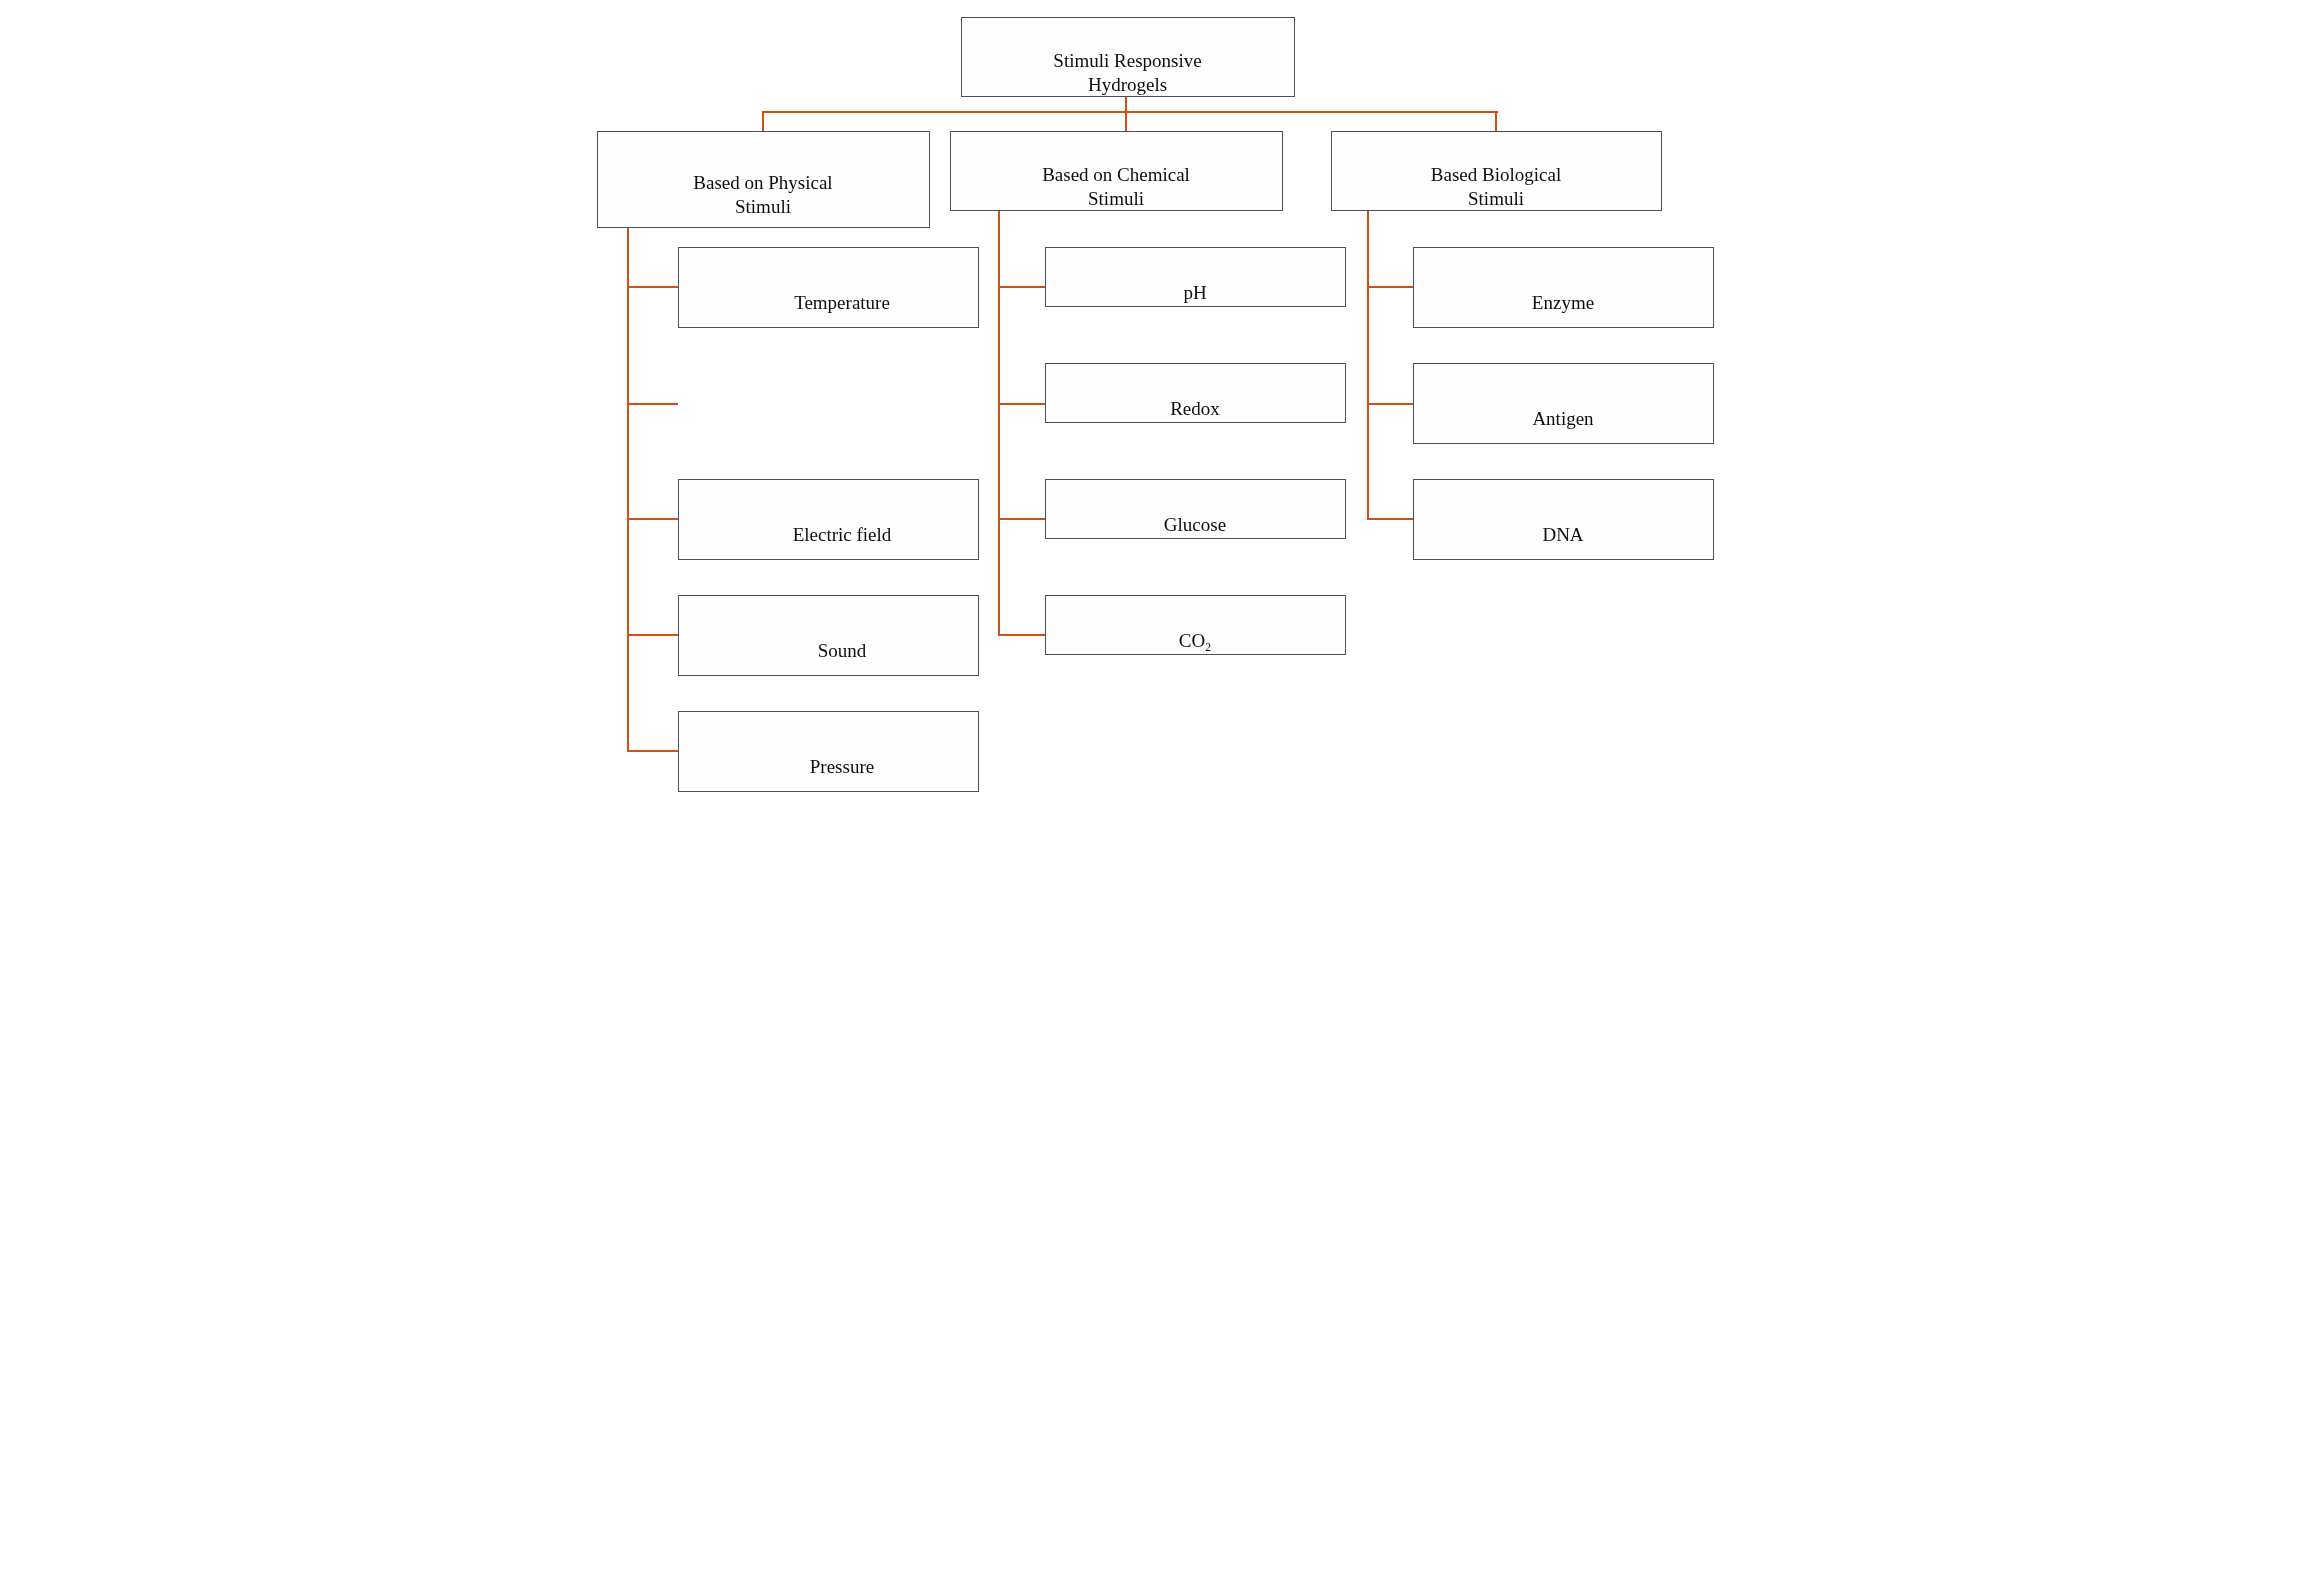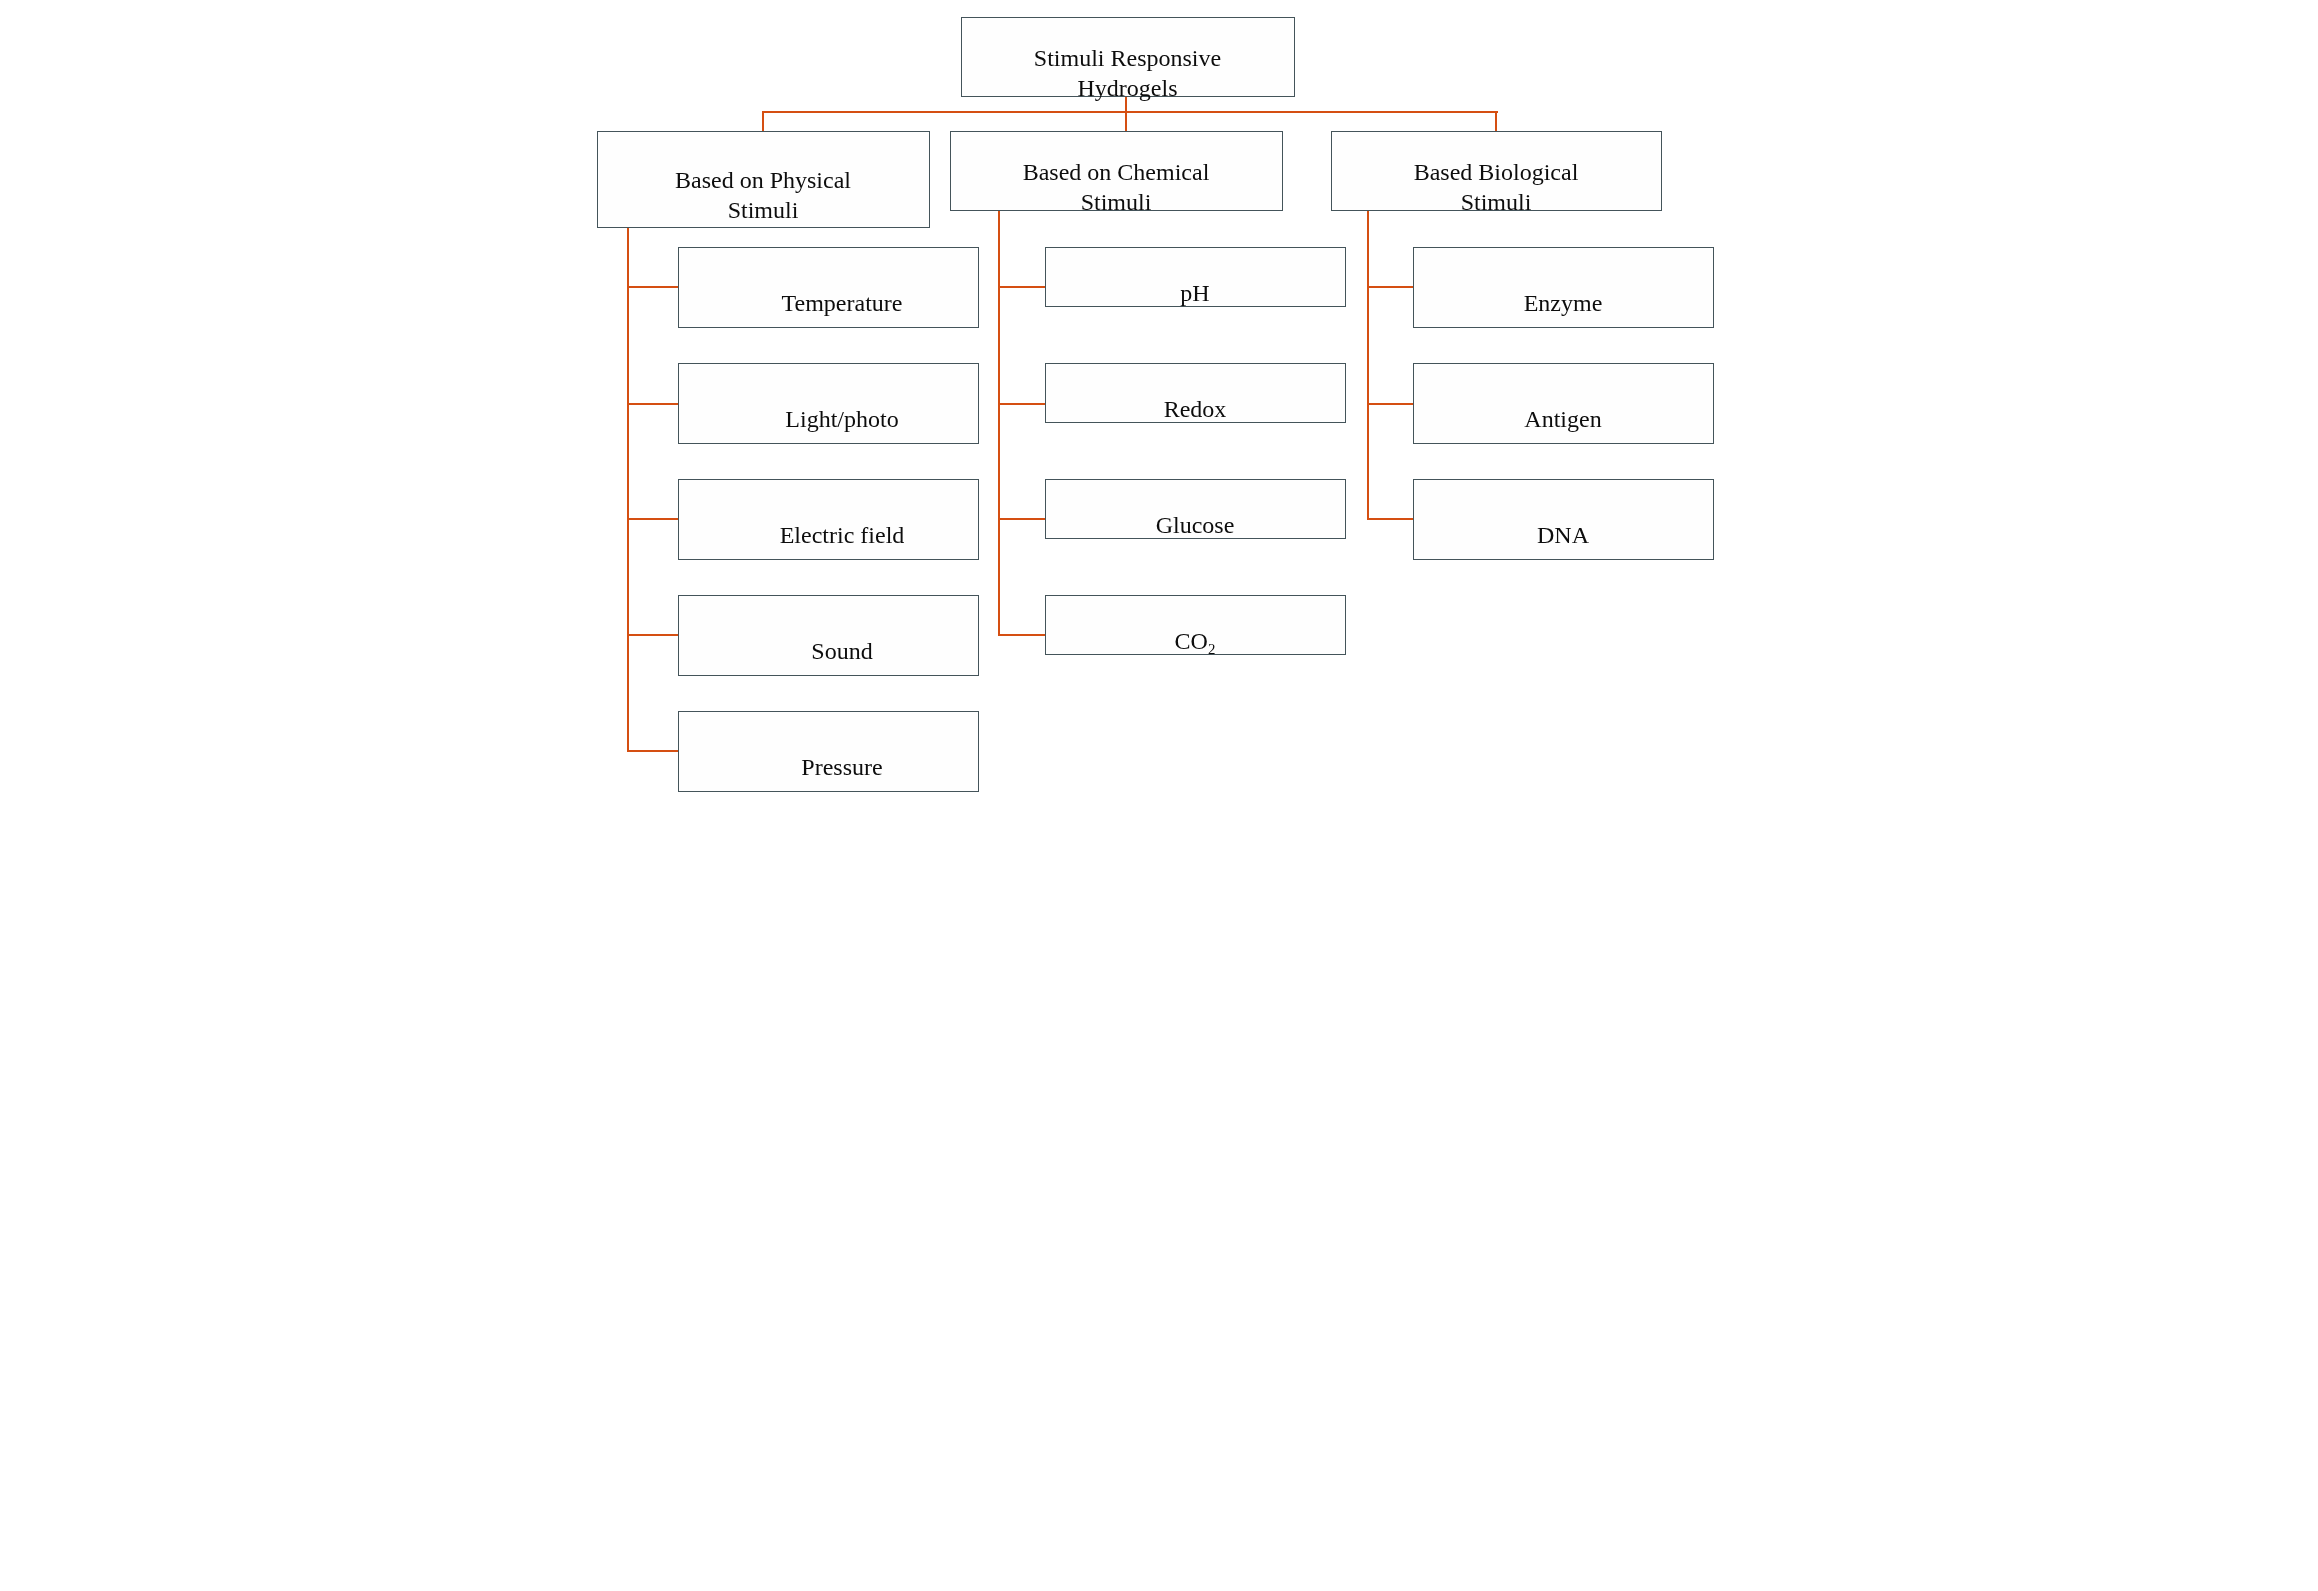--- a/index.html
+++ b/index.html
@@ -21,21 +21,21 @@
     box-sizing: border-box;
     background: var(--box-fill, #fefefe);
     border: 1.2px solid var(--box-border, #44545a);
     display: flex;
     align-items: center;
     justify-content: center;
     text-align: center;
   }
   .node .lbl {
     white-space: pre-line;
-    font-size: 24px;
+    font-size: 19px;
     line-height: 1.25;
     padding: 0 6px;
     margin-top: 31px;
   }
   .node .lbl sub {
     font-size: 0.62em;
     line-height: 0;
     vertical-align: -0.35em;
   }
   .conn {
@@ -117,23 +117,20 @@
 Stimuli</span>
   </div>
   <div class="node n-hdr-r">
     <span class="lbl">Based Biological
 Stimuli</span>
   </div>
 
   <div class="node col-l row-1">
     <span class="lbl">Temperature</span>
   </div>
-  <div class="node col-l row-2">
-    <span class="lbl">Light/photo</span>
-  </div>
   <div class="node col-l row-3">
     <span class="lbl">Electric field</span>
   </div>
   <div class="node col-l row-5">
     <span class="lbl">Pressure</span>
   </div>
   <div class="node col-l row-4">
     <span class="lbl">Sound</span>
   </div>
 

